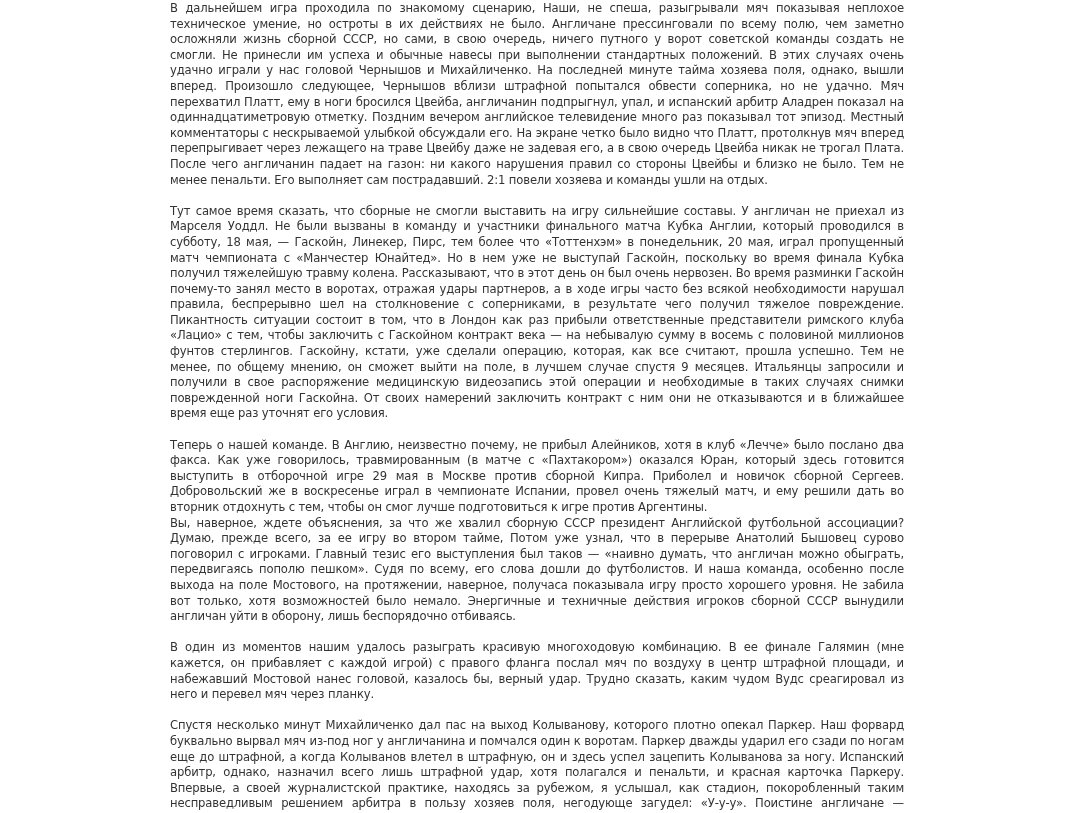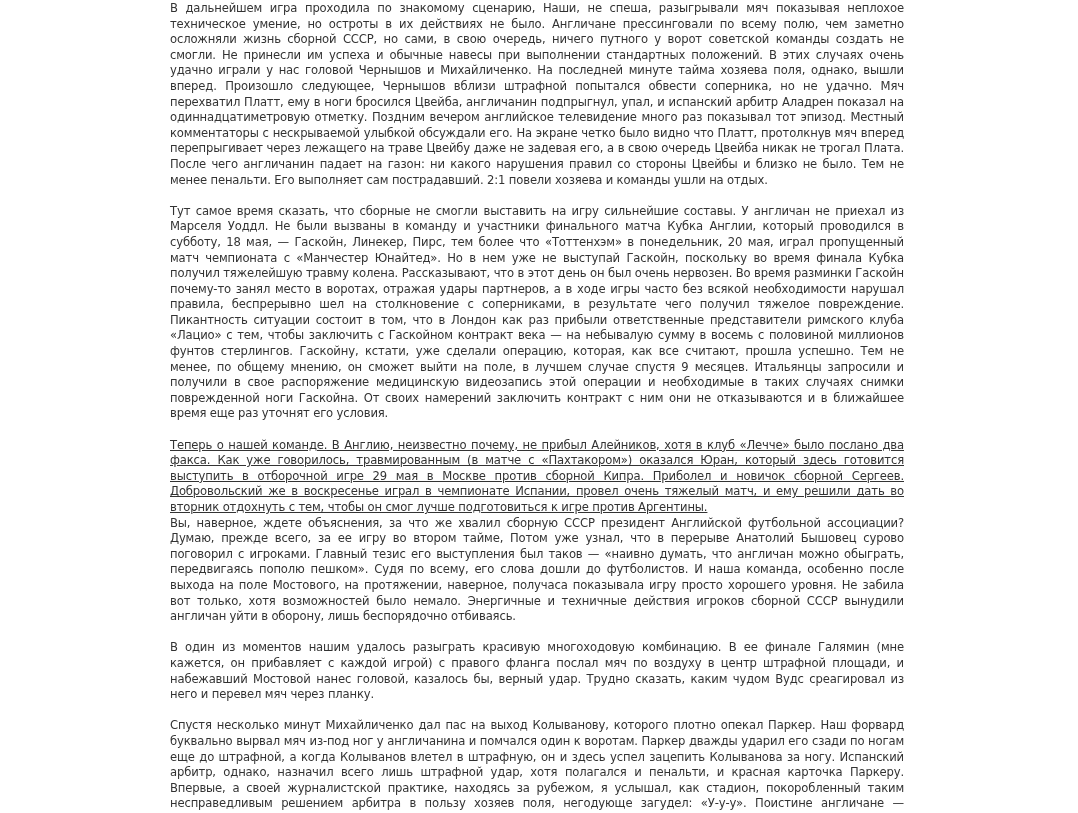--- a/index.html
+++ b/index.html
@@ -23,21 +23,20 @@
       line-height: 15.6px;
       color: #333333;
       text-align: justify;
       letter-spacing: -0.15px;
     }
     .article p {
       margin: 0 0 15.6px 0;
     }
     .article p.tight {
       margin-bottom: 0;
-      text-decoration: underline;
     }
   </style>
 </head>
 <body>
 
 <div class="article">
   <p>В дальнейшем игра проходила по знакомому сценарию, Наши, не спеша, разыгрывали мяч показывая неплохое техническое умение, но остроты в их действиях не было. Англичане прессинговали по всему полю, чем заметно осложняли жизнь сборной СССР, но сами, в свою очередь, ничего путного у ворот советской команды создать не смогли. Не принесли им успеха и обычные навесы при выполнении стандартных положений. В этих случаях очень удачно играли у нас головой Чернышов и Михайличенко. На последней минуте тайма хозяева поля, однако, вышли вперед. Произошло следующее, Чернышов вблизи штрафной попытался обвести соперника, но не удачно. Мяч перехватил Платт, ему в ноги бросился Цвейба, англичанин подпрыгнул, упал, и испанский арбитр Аладрен показал на одиннадцатиметровую отметку. Поздним вечером английское телевидение много раз показывал тот эпизод. Местный комментаторы с нескрываемой улыбкой обсуждали его. На экране четко было видно что Платт, протолкнув мяч вперед перепрыгивает через лежащего на траве Цвейбу даже не задевая его, а в свою очередь Цвейба никак не трогал Плата. После чего англичанин падает на газон: ни какого нарушения правил со стороны Цвейбы и близко не было. Тем не менее пенальти. Его выполняет сам пострадавший. 2:1 повели хозяева и команды ушли на отдых.</p>
   <p>Тут самое время сказать, что сборные не смогли выставить на игру сильнейшие составы. У англичан не приехал из Марселя Уоддл. Не были вызваны в команду и участники финального матча Кубка Англии, который проводился в субботу, 18 мая, — Гаскойн, Линекер, Пирс, тем более что «Тоттенхэм» в понедельник, 20 мая, играл пропущенный матч чемпионата с «Манчестер Юнайтед». Но в нем уже не выступай Гаскойн, поскольку во время финала Кубка получил тяжелейшую травму колена. Рассказывают, что в этот день он был очень нервозен. Во время разминки Гаскойн почему-то занял место в воротах, отражая удары партнеров, а в ходе игры часто без всякой необходимости нарушал правила, беспрерывно шел на столкновение с соперниками, в результате чего получил тяжелое повреждение. Пикантность ситуации состоит в том, что в Лондон как раз прибыли ответственные представители римского клуба «Лацио» с тем, чтобы заключить с Гаскойном контракт века — на небывалую сумму в восемь с половиной миллионов фунтов стерлингов. Гаскойну, кстати, уже сделали операцию, которая, как все считают, прошла успешно. Тем не менее, по общему мнению, он сможет выйти на поле, в лучшем случае спустя 9 месяцев. Итальянцы запросили и получили в свое распоряжение медицинскую видеозапись этой операции и необходимые в таких случаях снимки поврежденной ноги Гаскойна. От своих намерений заключить контракт с ним они не отказываются и в ближайшее время еще раз уточнят его условия.</p>
   <p class="tight">Теперь о нашей команде. В Англию, неизвестно почему, не прибыл Алейников, хотя в клуб «Лечче» было послано два факса. Как уже говорилось, травмированным (в матче с «Пахтакором») оказался Юран, который здесь готовится выступить в отборочной игре 29 мая в Москве против сборной Кипра. Приболел и новичок сборной Сергеев. Добровольский же в воскресенье играл в чемпионате Испании, провел очень тяжелый матч, и ему решили дать во вторник отдохнуть с тем, чтобы он смог лучше подготовиться к игре против Аргентины.</p>
   <p>Вы, наверное, ждете объяснения, за что же хвалил сборную СССР президент Английской футбольной ассоциации? Думаю, прежде всего, за ее игру во втором тайме, Потом уже узнал, что в перерыве Анатолий Бышовец сурово поговорил с игроками. Главный тезис его выступления был таков — «наивно думать, что англичан можно обыграть, передвигаясь пополю пешком». Судя по всему, его слова дошли до футболистов. И наша команда, особенно после выхода на поле Мостового, на протяжении, наверное, получаса показывала игру просто хорошего уровня. Не забила вот только, хотя возможностей было немало. Энергичные и техничные действия игроков сборной СССР вынудили англичан уйти в оборону, лишь беспорядочно отбиваясь.</p>

